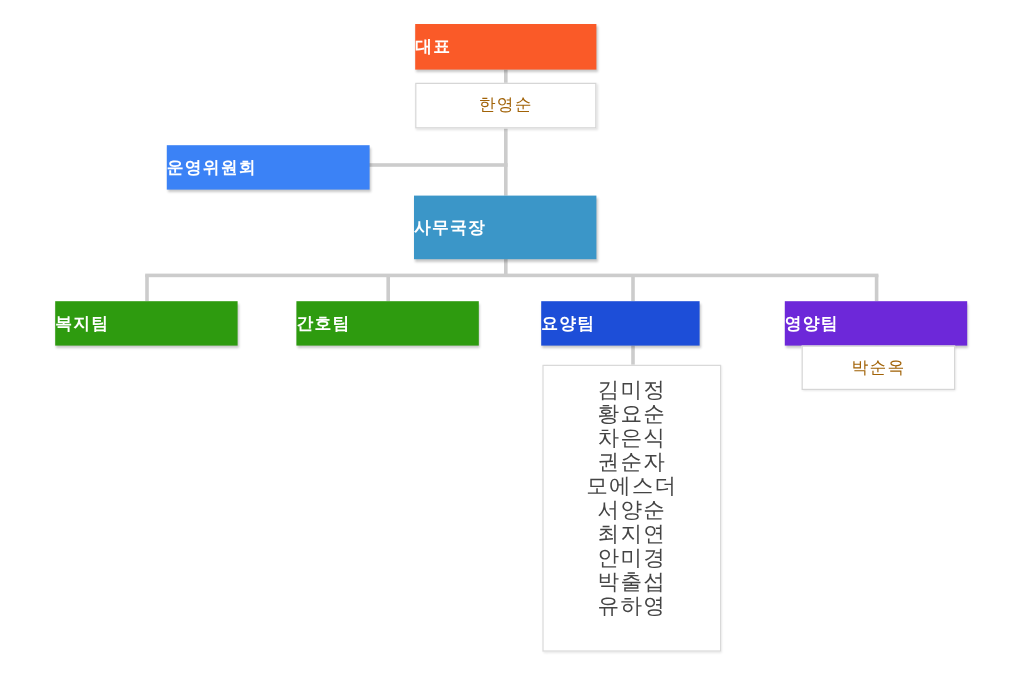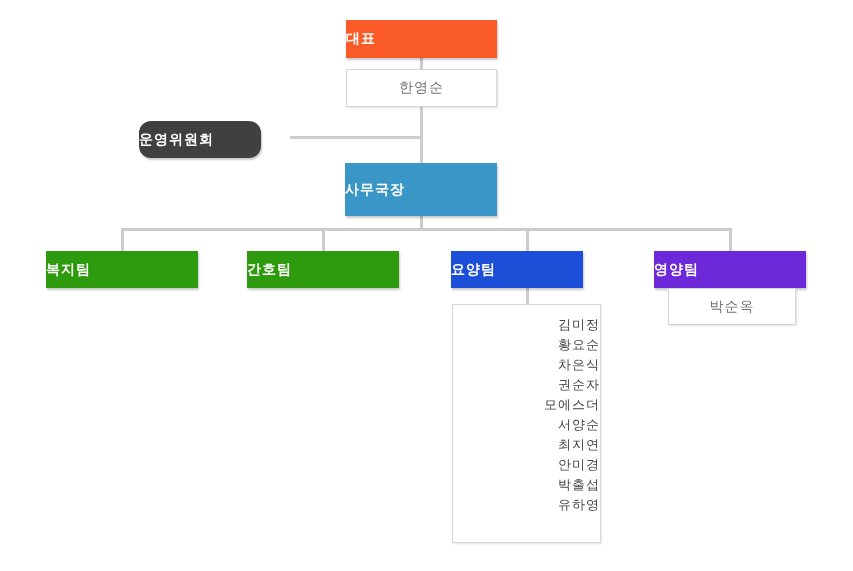--- a/index.html
+++ b/index.html
@@ -32,36 +32,36 @@
     box-shadow: 1px 2px 2px rgba(0,0,0,0.22);
     box-sizing: border-box;
   }
   .plain {
     position: absolute;
     display: flex;
     align-items: center;
     justify-content: center;
     background: #ffffff;
     border: 1px solid #d6d6d6;
-    color: #737373;
+    color: #a16207;
     font-size: 14px;
     font-weight: normal;
     letter-spacing: 1px;
     box-shadow: 1px 1px 2px rgba(0,0,0,0.12);
     box-sizing: border-box;
   }
   .members-box {
     position: absolute;
     background: #ffffff;
     border: 1px solid #d9d9d9;
     box-shadow: 1px 1px 2px rgba(0,0,0,0.10);
     box-sizing: border-box;
-    text-align: right;
+    text-align: center;
     color: #444444;
-    font-size: 13px;
+    font-size: 18px;
     padding-top: 10px;
     letter-spacing: 1px;
   }
   .member-name {
     line-height: 20px;
     height: 20px;
   }
 </style>
 </head>
 <body>
@@ -81,21 +81,21 @@
   <div class="conn v" style="left: 729px; top: 288px; height: 14px; background-color: rgb(204, 204, 204);"></div>
 
   <div class="node" style="left: 346px; top: 20px; width: 151px; height: 38px; background-color: rgb(250, 90, 40);">
     <span>대표</span>
   </div>
 
   <div class="plain" style="left:346px; top:69px; width:151px; height:38px;">
     <span>한영순</span>
   </div>
 
-  <div class="node" style="left: 139px; top: 121px; width: 122px; height: 37px; background-color: #404040; border-radius: 12px;">
+  <div class="node" style="left: 139px; top: 121px; width: 169px; height: 37px; background-color: #3b82f6;">
     <span>운영위원회</span>
   </div>
 
   <div class="node" style="left: 345px; top: 163px; width: 152px; height: 53px; background-color: rgb(59, 150, 200);">
     <span>사무국장</span>
   </div>
 
   <div class="node" style="left: 46px; top: 251px; width: 152px; height: 37px; background-color: rgb(46, 155, 15);">
     <span>복지팀</span>
   </div>

